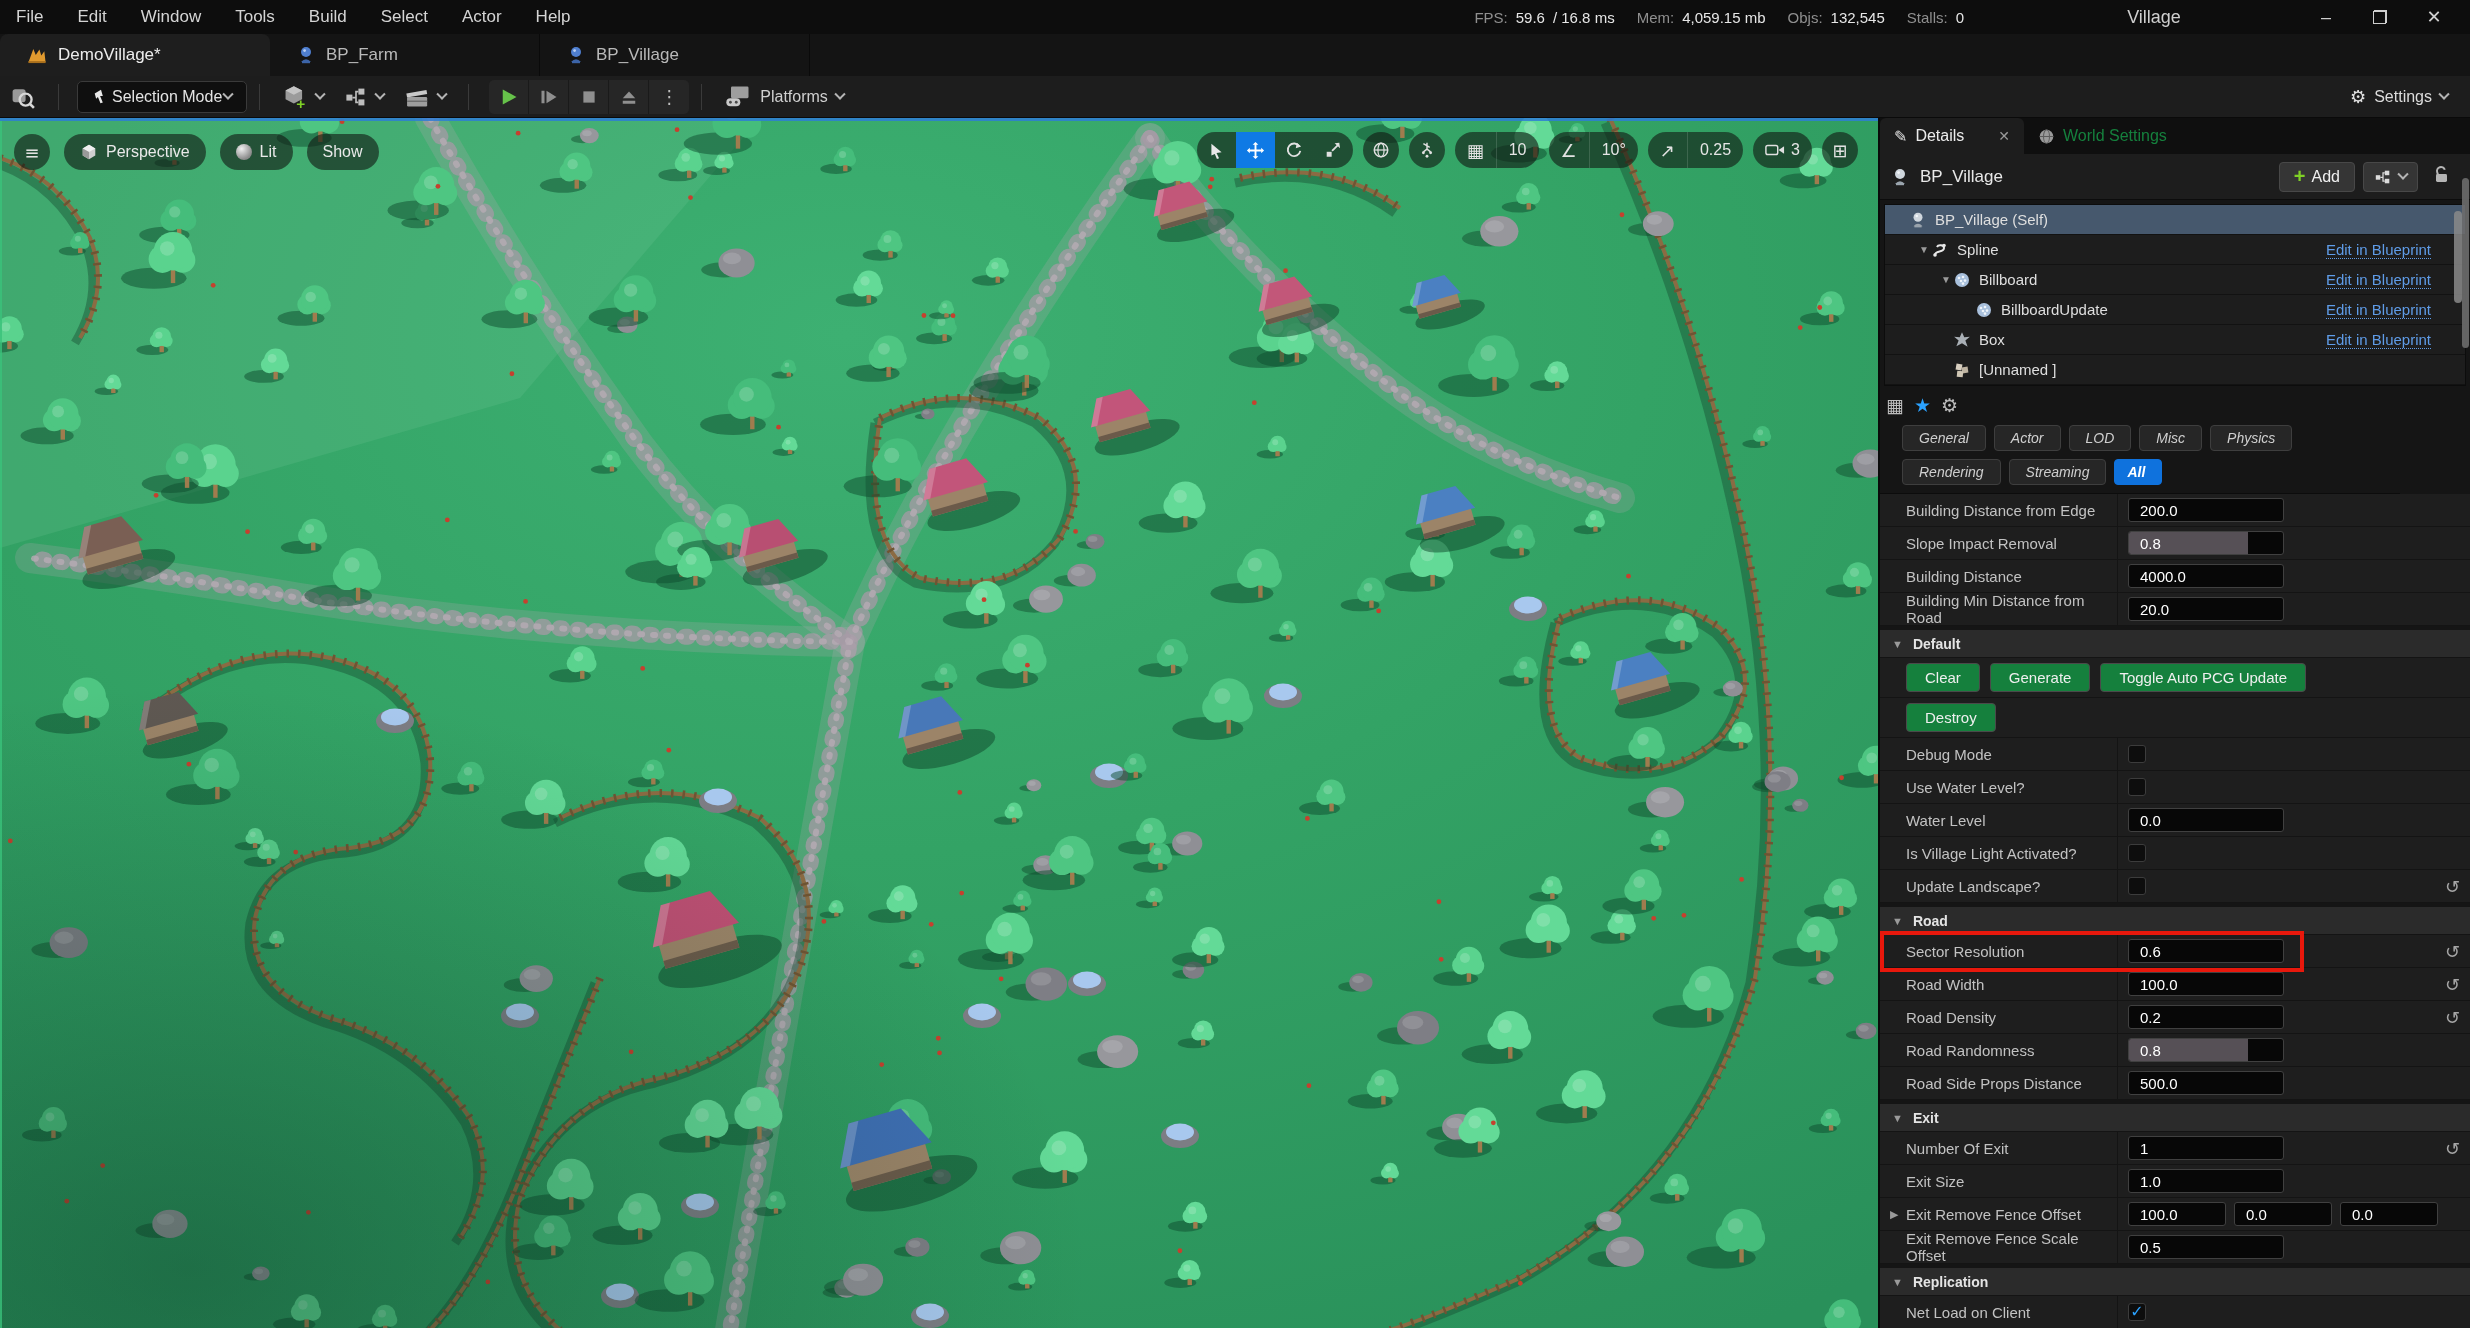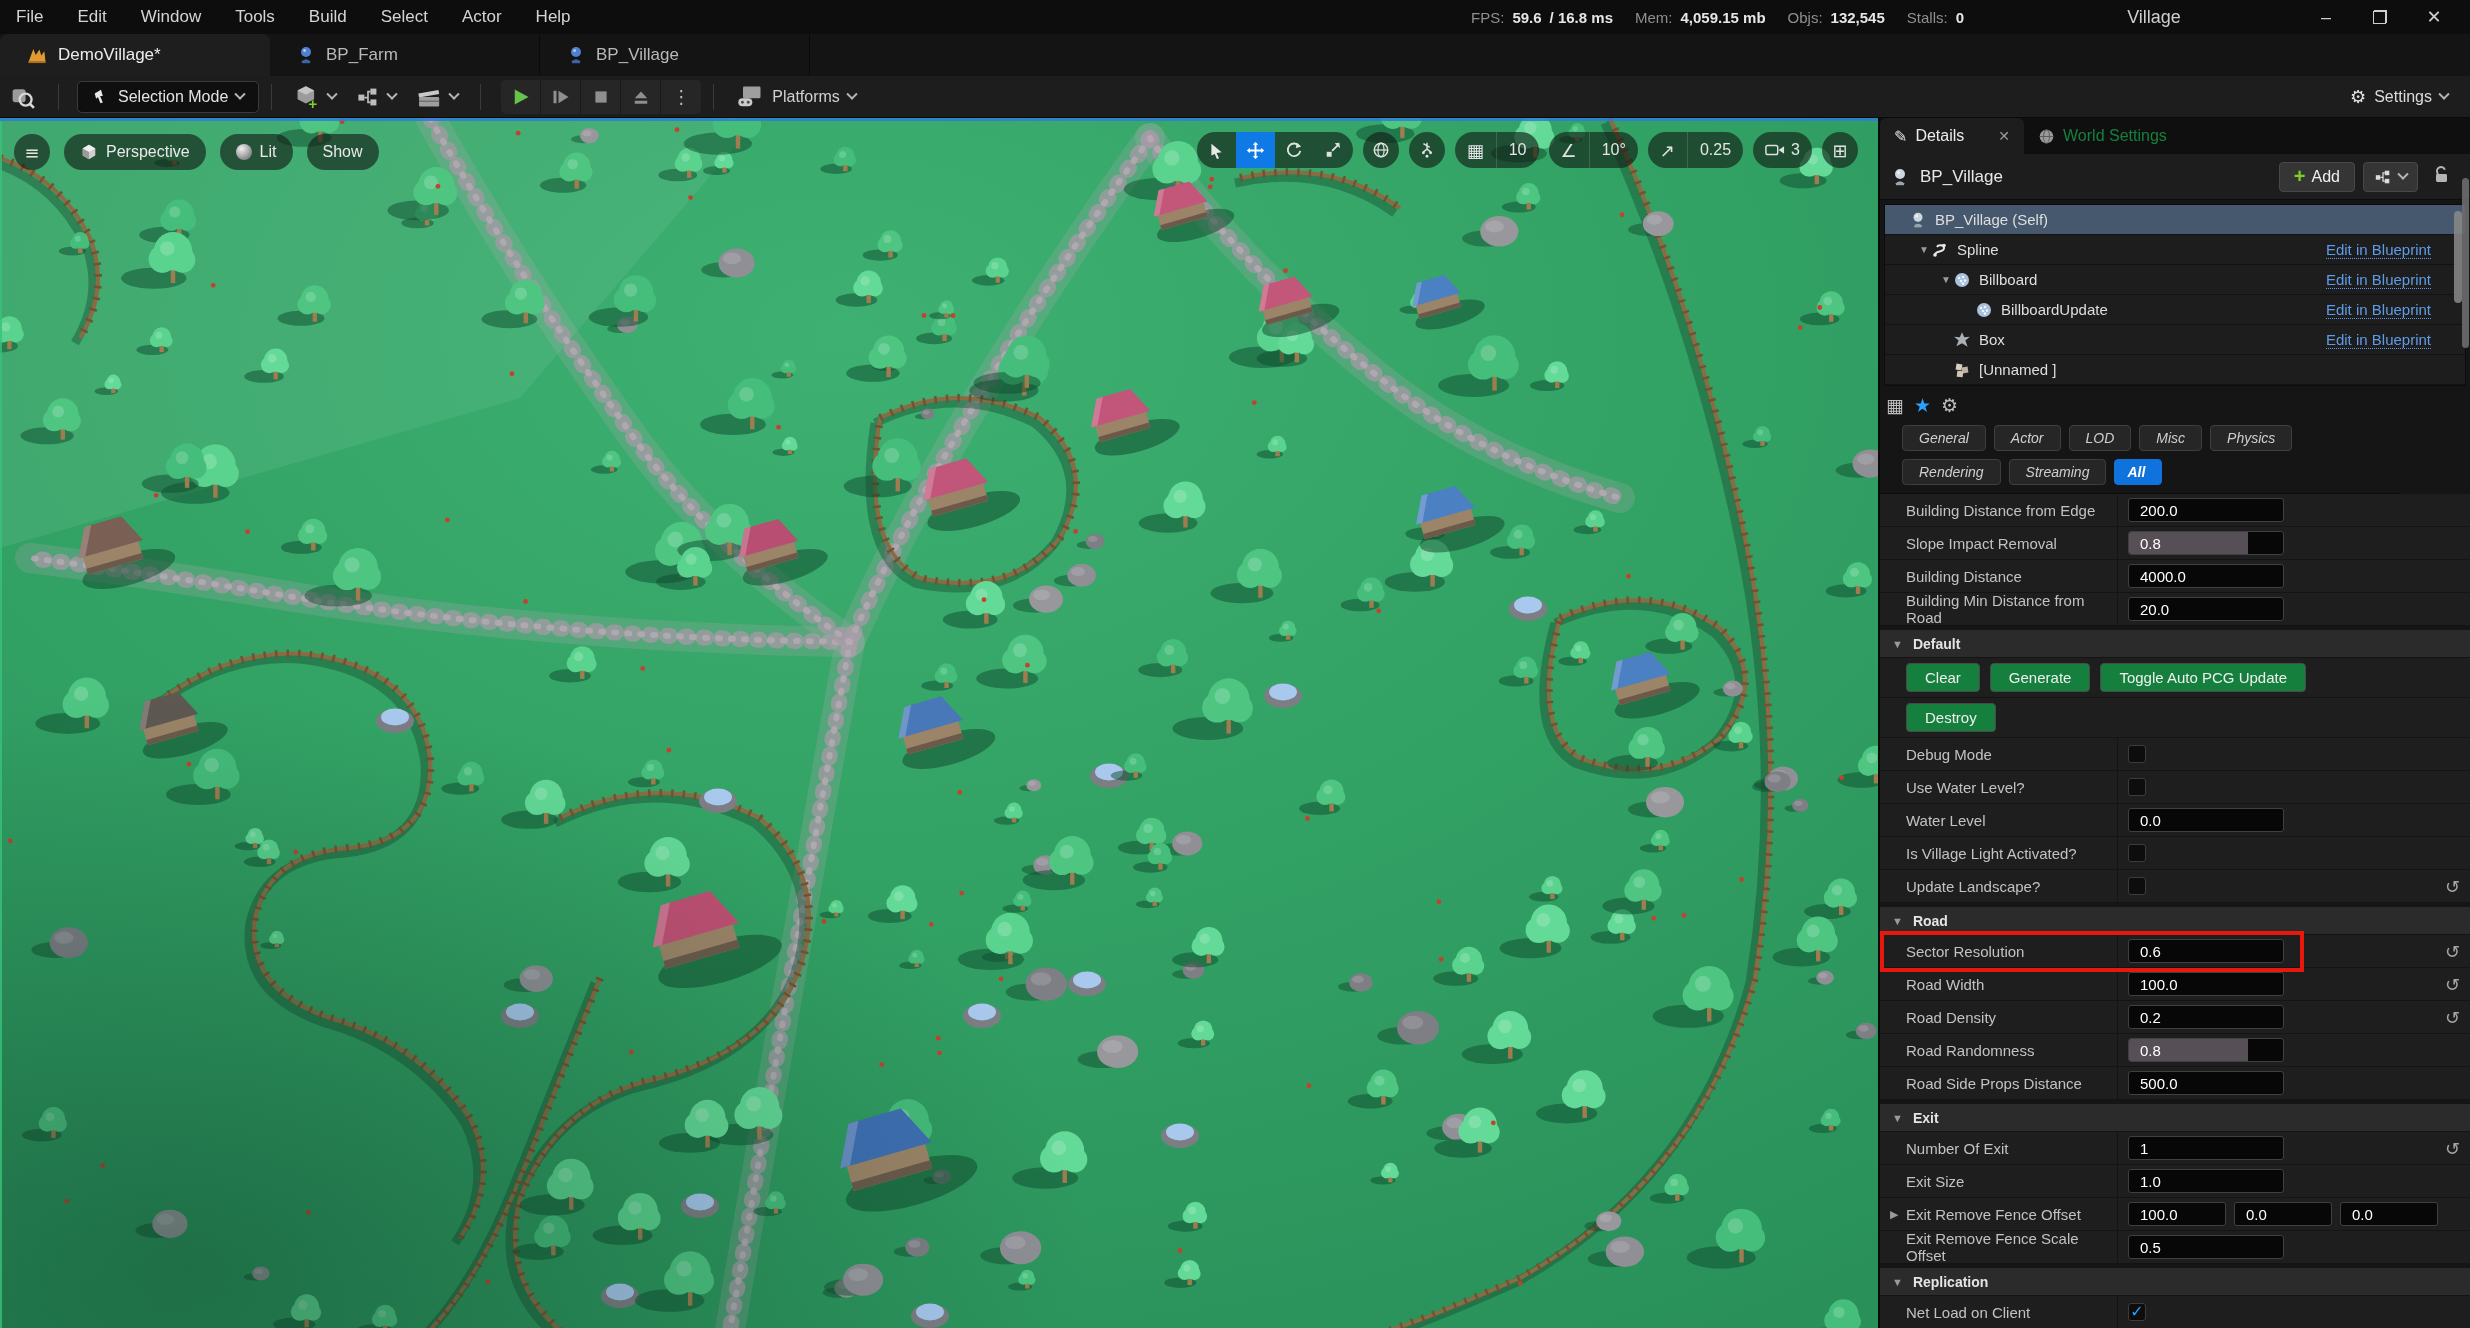--- a/index.html
+++ b/index.html
@@ -6,39 +6,39 @@
   html,body { background:#000; }
   body { font-family:"Liberation Sans","DejaVu Sans",sans-serif; }
   .window { position:relative; width:2470px; height:1328px; background:#121212; overflow:hidden; color:#cfcfcf; }
 
   
   .menu-bar { position:absolute; left:0; top:0; width:2470px; height:34px; background:#0d0d0d; display:flex; align-items:center; }
   .menu-items { display:flex; gap:34px; padding-left:16px; }
   .menu-item { font-size:17px; color:#d4d4d4; cursor:default; }
   .stats { margin-left:auto; display:flex; align-items:center; gap:8px; font-size:15px; }
   .stat-label { color:#8f8f8f; }
-  .stat-value { color:#e6e6e6; font-weight:bold;text-align:right; }
+  .stat-value { color:#e6e6e6; font-weight:normal;text-align:right; }
   .win-title { width:260px; text-align:center; font-size:18px; color:#cfcfcf; margin-left:60px; }
   .win-controls { display:flex; align-items:center; gap:10px; padding-right:14px; margin-left:20px; }
   .win-btn { width:44px; height:30px; display:flex; align-items:center; justify-content:center; color:#cfcfcf; font-size:18px; }
   .restore-glyph { position:relative; width:14px; height:14px; }
   .restore-glyph::before { content:""; position:absolute; right:0; top:0; width:11px; height:11px; border:1.6px solid #cfcfcf; }
   .restore-glyph::after { content:""; position:absolute; left:0; bottom:0; width:11px; height:11px; border:1.6px solid #cfcfcf; background:#0d0d0d; }
 
   
   .tab-bar { position:absolute; left:0; top:34px; width:2470px; height:42px; background:#141414; display:flex; align-items:stretch; }
   .atab { display:flex; align-items:center; gap:10px; padding:0 26px; font-size:17px; color:#b9b9b9; border-right:1px solid #0a0a0a; width:270px; }
   .atab.active { background:#1e1e1e; color:#ececec; border-radius:8px 8px 0 0; border-right:none; }
   .atab .lbl { white-space:nowrap; }
 
   
   .toolbar { position:absolute; left:0; top:76px; width:2470px; height:42px; background:#1d1d1d; display:flex; align-items:center; border-bottom:1px solid #0a0a0a; }
   .tb-sep { width:1px; height:26px; background:#3a3a3a; margin:0 12px; }
   .tb-icon-btn { display:flex; align-items:center; justify-content:center; padding:0 10px; height:34px; }
-  .mode-btn { display:flex; align-items:center; gap:8px; background:#0f0f0f; border:1px solid #3a3a3a; border-radius:5px; height:32px; padding:0 14px; margin-left:6px; font-size:16px; color:#e3e3e3; }
+  .mode-btn { display:flex; align-items:center; gap:2px; background:#0f0f0f; border:1px solid #3a3a3a; border-radius:5px; height:32px; padding:0 14px; margin-left:6px; font-size:16px; color:#e3e3e3; }
   .dd { display:flex; align-items:center; gap:8px; padding:0 10px; height:34px; color:#d0d0d0; font-size:16px; }
   .chev { width:8px; height:8px; border-right:2px solid #b5b5b5; border-bottom:2px solid #b5b5b5; transform:rotate(45deg) translate(-2px,-2px); display:inline-block; }
   .play-group { display:flex; align-items:center; background:#262626; border-radius:5px; overflow:hidden; margin-left:8px; }
   .play-btn { width:40px; height:34px; display:flex; align-items:center; justify-content:center; border-right:1px solid #1a1a1a; }
   .settings-btn { margin-left:auto; display:flex; align-items:center; gap:8px; padding-right:22px; font-size:16px; color:#dcdcdc; }
   .gear { font-size:22px; color:#cfcfcf; }
 
   
   .content { position:absolute; left:0; top:118px; width:2470px; height:1210px; display:flex; }
   .viewport { position:relative; width:1878px; height:1210px; background:#2f9e60; overflow:hidden; }

